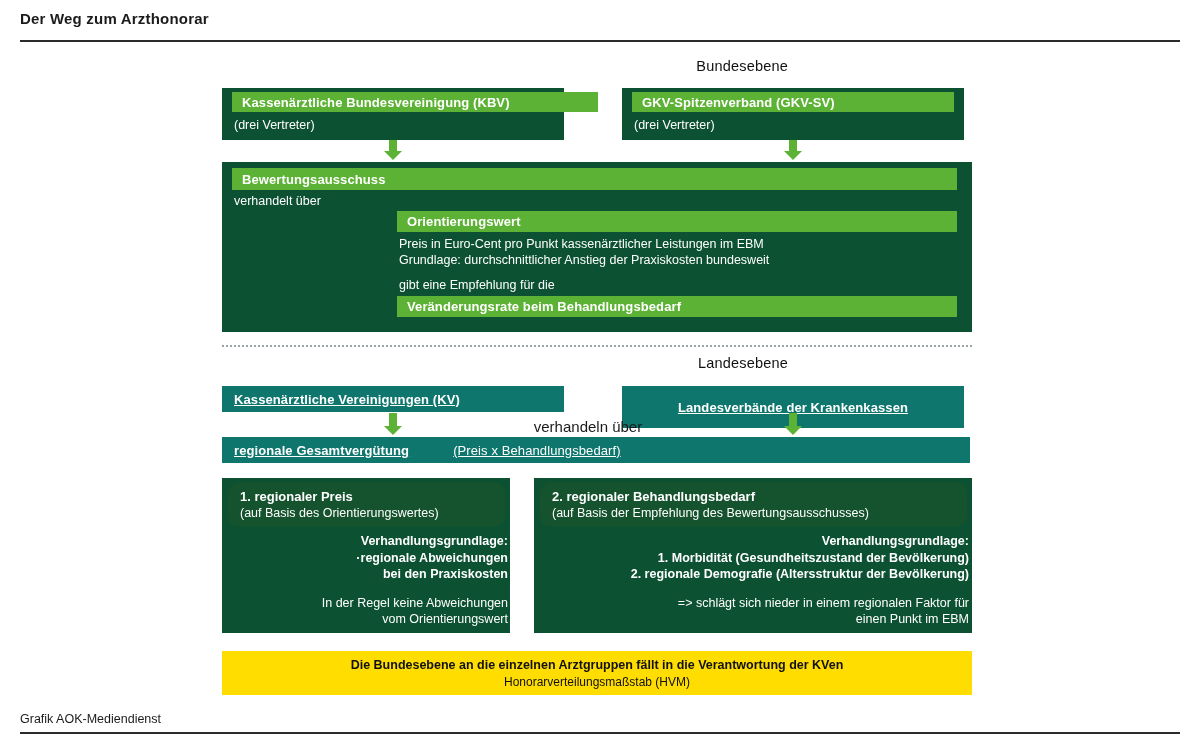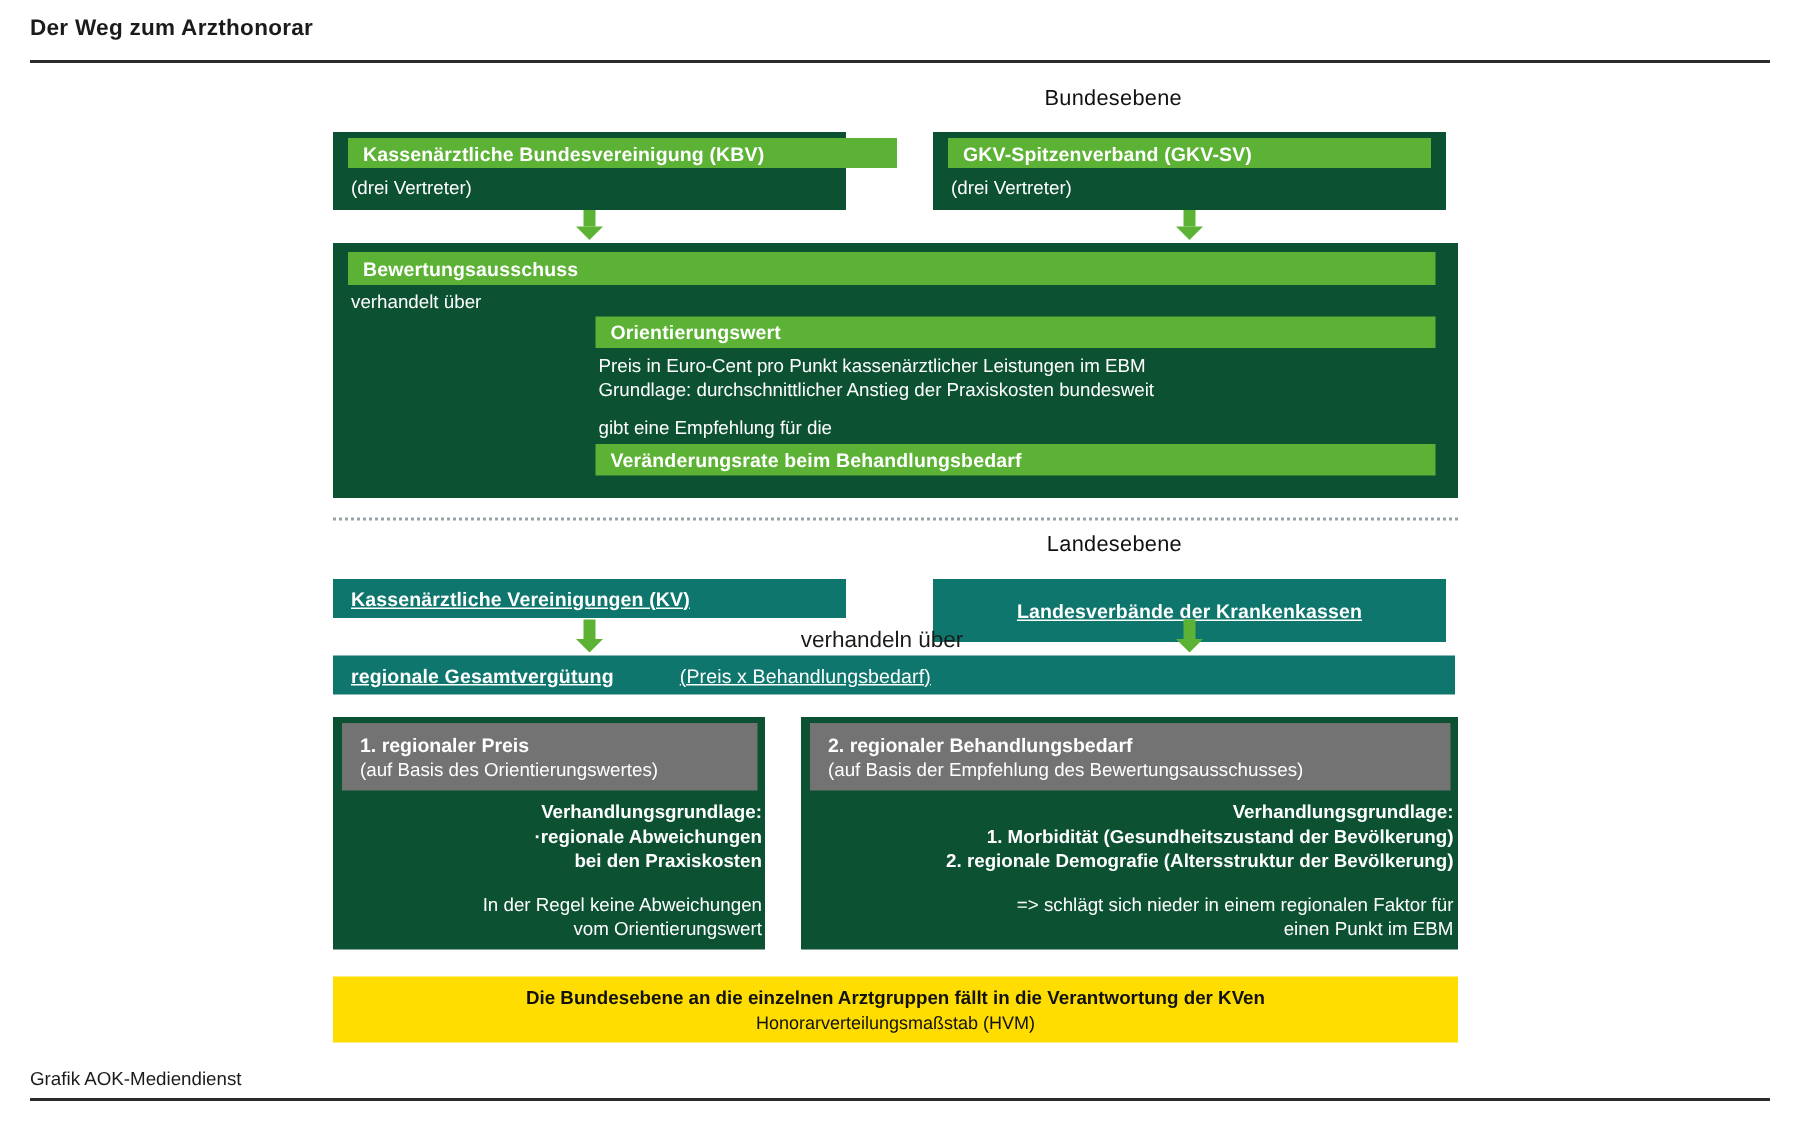--- a/index.html
+++ b/index.html
@@ -80,22 +80,23 @@
   .banner-yellow{
     position:absolute;box-sizing:border-box;background:#ffdd00;color:#111;
     display:flex;flex-direction:column;align-items:center;justify-content:center;
     text-align:center;
   }
   .banner-yellow .l1{font-size:12.5px;font-weight:bold;line-height:17px;}
   .banner-yellow .l2{font-size:12px;font-weight:normal;line-height:16px;}
 
   
   .detail-hdr{
-    position:absolute;box-sizing:border-box;background:#737373;color:#fff;
+    position:absolute;box-sizing:border-box;background:#14532d;color:#fff;
     padding:6px 10px 7px 12px;
+    border-radius:11px;
   }
   .detail-hdr .t1{font-size:13px;font-weight:bold;line-height:17px;}
   .detail-hdr .t2{font-size:12.5px;font-weight:normal;line-height:17px;}
   .detail-body{position:absolute;color:#fff;text-align:right;}
   .detail-body .b{font-size:12.5px;font-weight:bold;line-height:16.5px;white-space:pre;}
   .detail-body .n{font-size:12.5px;font-weight:normal;line-height:16.5px;white-space:pre;}
   .gap{height:12px;}
 </style>
 </head>
 <body>

